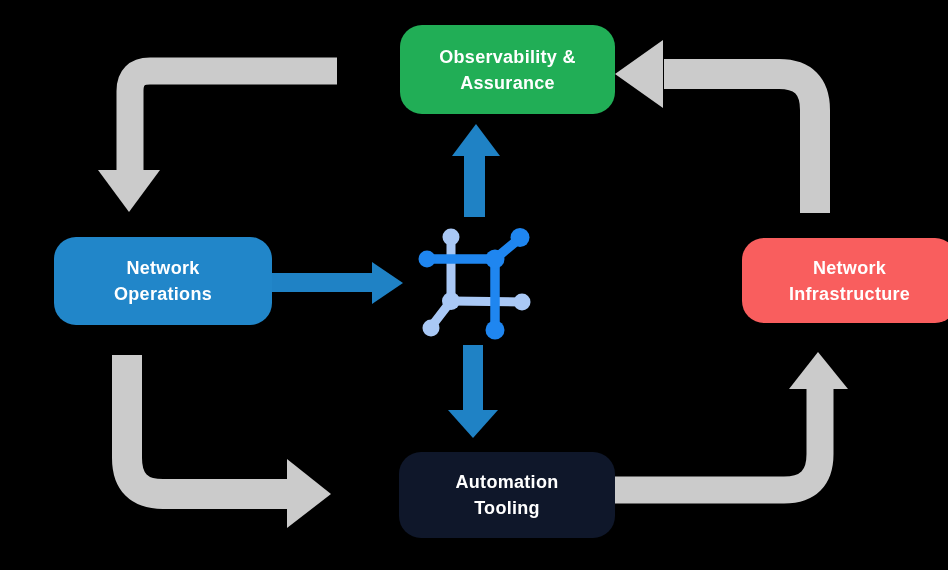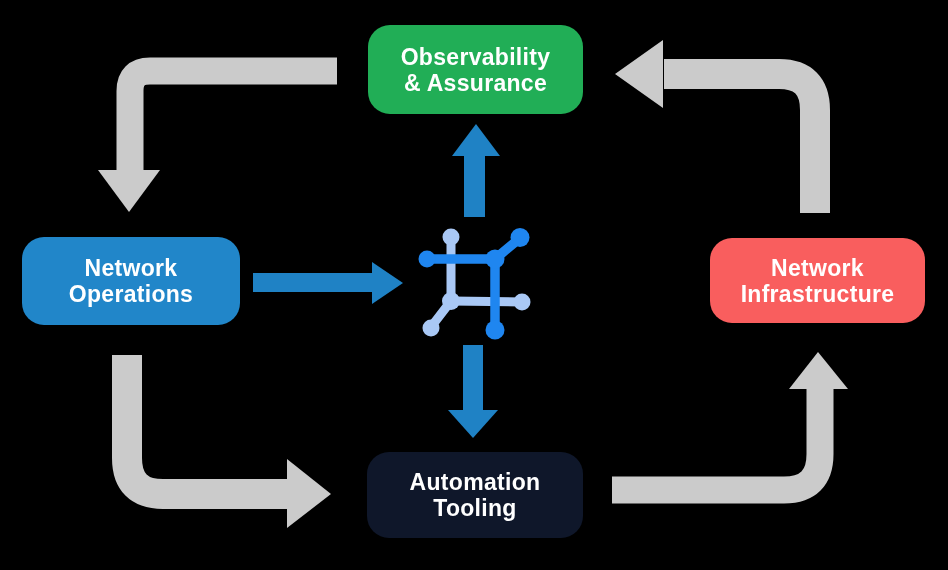--- a/index.html
+++ b/index.html
@@ -10,24 +10,25 @@
     overflow: hidden;
     font-family: "Liberation Sans", sans-serif;
   }
   .overlay { position: absolute; left: 0; top: 0; }
   .node {
     position: absolute;
     border-radius: 22px;
     display: flex; align-items: center; justify-content: center;
     text-align: center;
     color: #ffffff;
-    font-size: 23px; font-weight: bold;
+    font-size: 18px; font-weight: bold;
     line-height: 26px; letter-spacing: 0.3px;
     padding: 0 26px;
     box-sizing: border-box;
+    margin-left: 32px;
   }
   .node-observability  { left: 368px; top: 25px;  width: 215px; height: 89px; }
   .node-operations     { left: 22px;  top: 237px; width: 218px; height: 88px; }
   .node-infrastructure { left: 710px; top: 238px; width: 215px; height: 85px; }
   .node-automation     { left: 367px; top: 452px; width: 216px; height: 86px; }
 </style>
 </head>
 <body>
 
 <div class="canvas">

